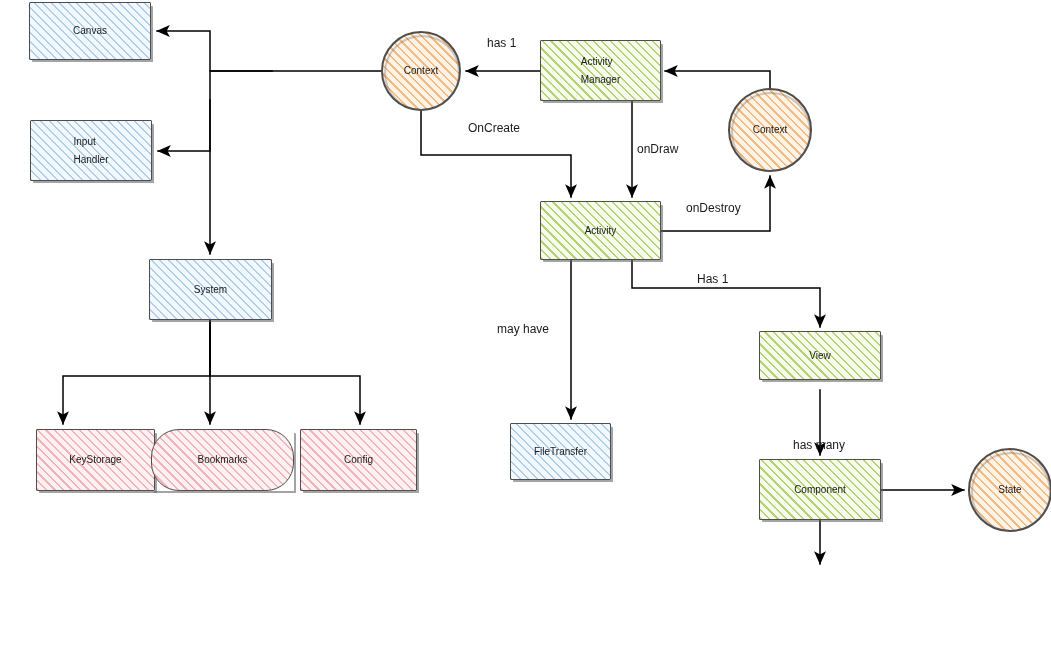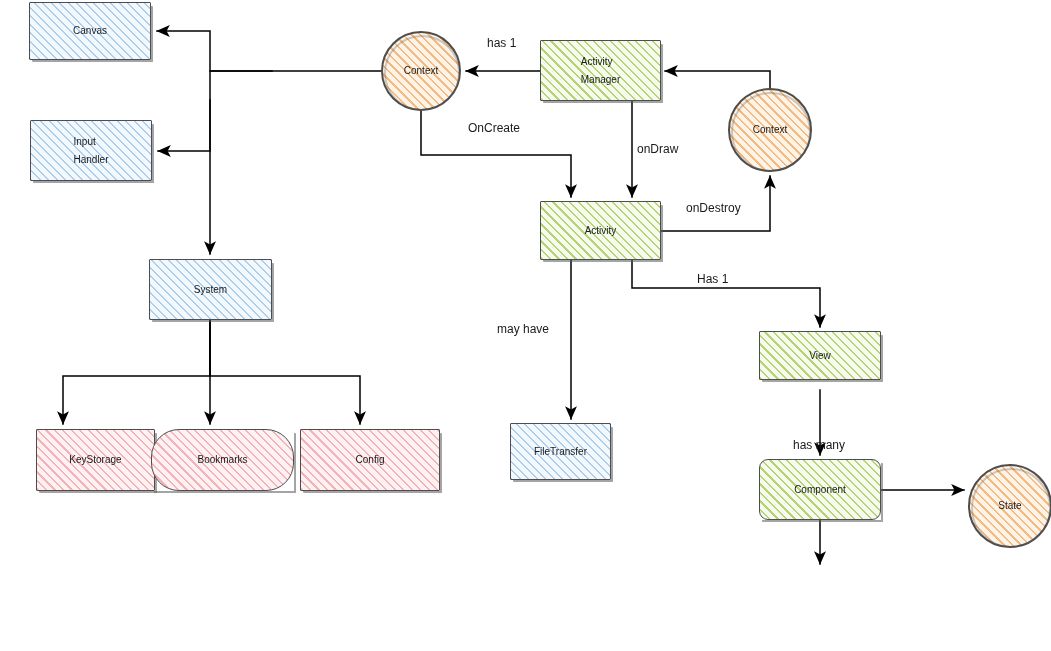--- a/index.html
+++ b/index.html
@@ -99,21 +99,21 @@
   </div>
 
   <div class="node rect fill-red" style="left:4px;top:429px;width:119px;height:62px;margin-left:32px;">
     <span class="lbl">KeyStorage</span>
   </div>
 
   <div class="node rect fill-red" style="left:151px;top:429px;width:143px;height:62px;border-radius:28px;">
     <span class="lbl">Bookmarks</span>
   </div>
 
-  <div class="node rect fill-red" style="left:300px;top:429px;width:140px;height:62px;">
+  <div class="node rect fill-red" style="left:300px;top:429px;width:117px;height:62px;">
     <span class="lbl">Config</span>
   </div>
 
   <div class="node circ fill-orange" style="left:381px;top:31px;width:80px;height:80px;">
     <span class="lbl">Context</span>
   </div>
 
   <div class="node rect fill-green" style="left:540px;top:40px;width:121px;height:61px;">
     <span class="lbl">Activity
 Manager</span>
@@ -128,25 +128,25 @@
   </div>
 
   <div class="node rect fill-blue" style="left:510px;top:423px;width:101px;height:57px;">
     <span class="lbl">FileTransfer</span>
   </div>
 
   <div class="node rect fill-green" style="left:759px;top:331px;width:122px;height:49px;">
     <span class="lbl">View</span>
   </div>
 
-  <div class="node rect fill-green" style="left:759px;top:459px;width:122px;height:61px;border-radius:9px;">
+  <div class="node rect fill-green" style="left:759px;top:459px;width:122px;height:61px;">
     <span class="lbl">Component</span>
   </div>
 
-  <div class="node circ fill-orange" style="left:968px;top:464px;width:84px;height:84px;">
+  <div class="node circ fill-orange" style="left:968px;top:448px;width:84px;height:84px;">
     <span class="lbl">State</span>
   </div>
 
 
   <div class="edge-label" style="left:487px;top:36px;">has 1</div>
 
   <div class="edge-label" style="left:468px;top:121px;">OnCreate</div>
 
   <div class="edge-label" style="left:637px;top:142px;">onDraw</div>
 

